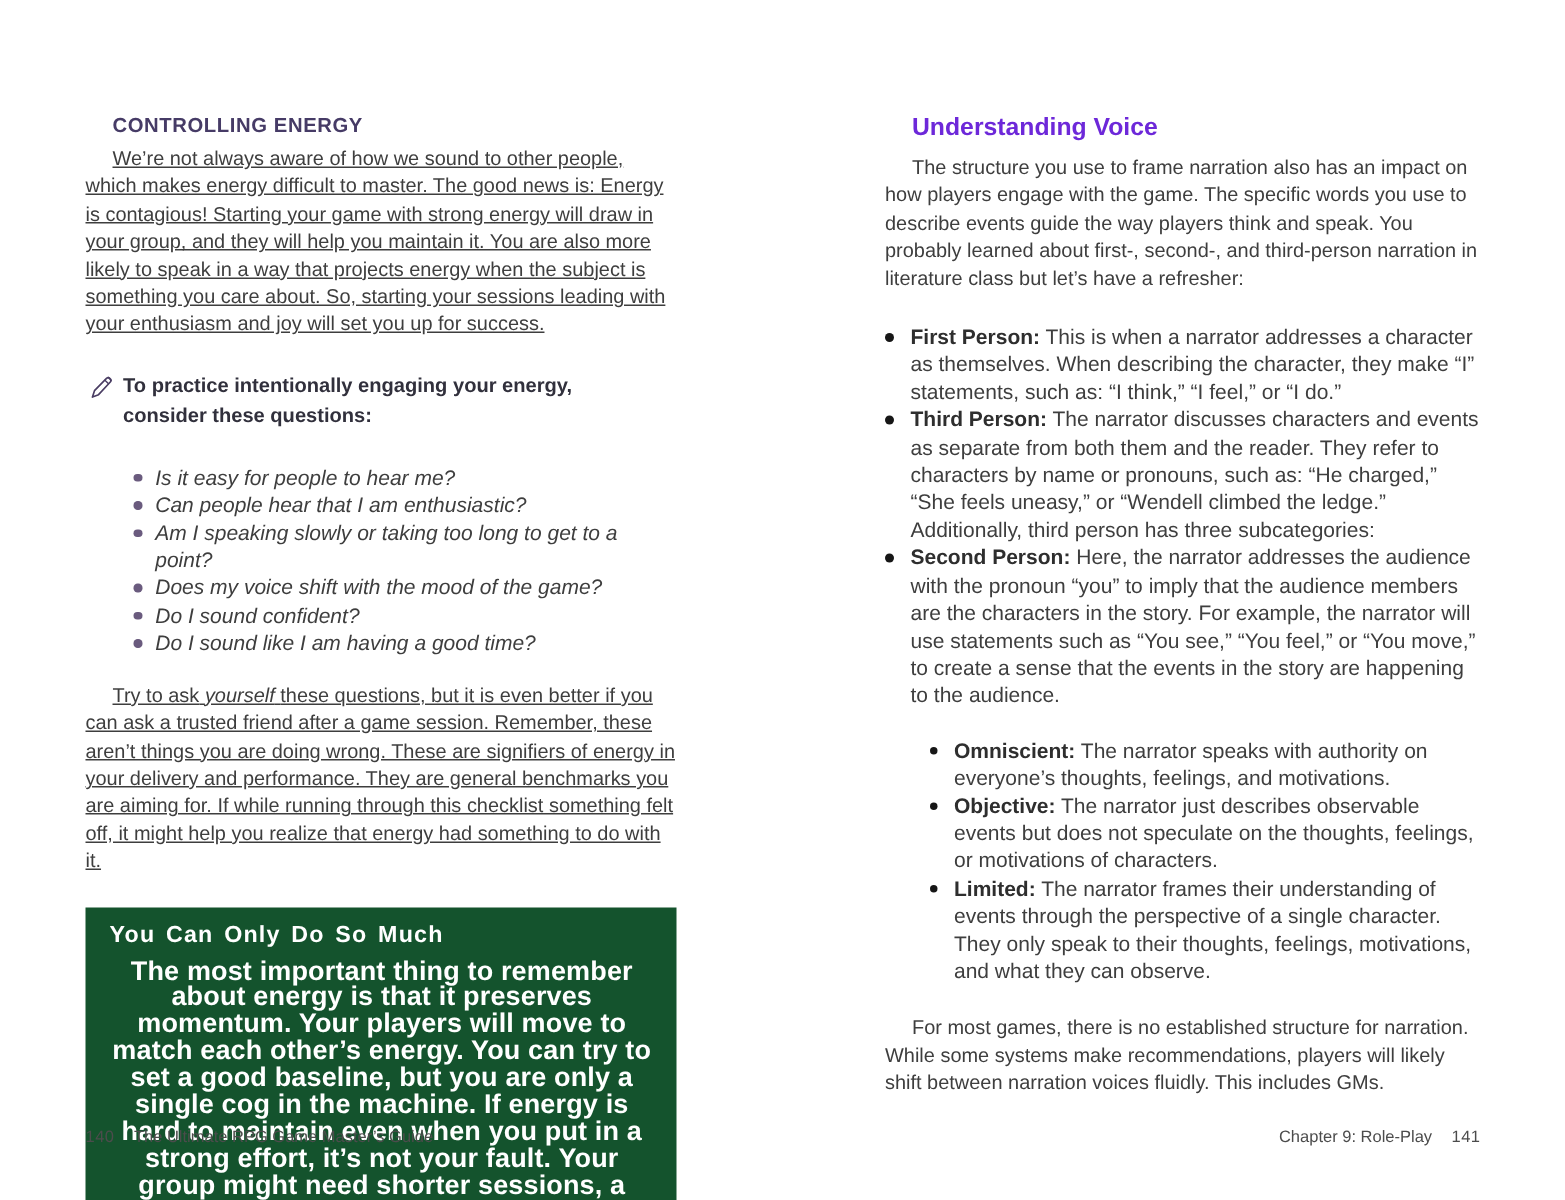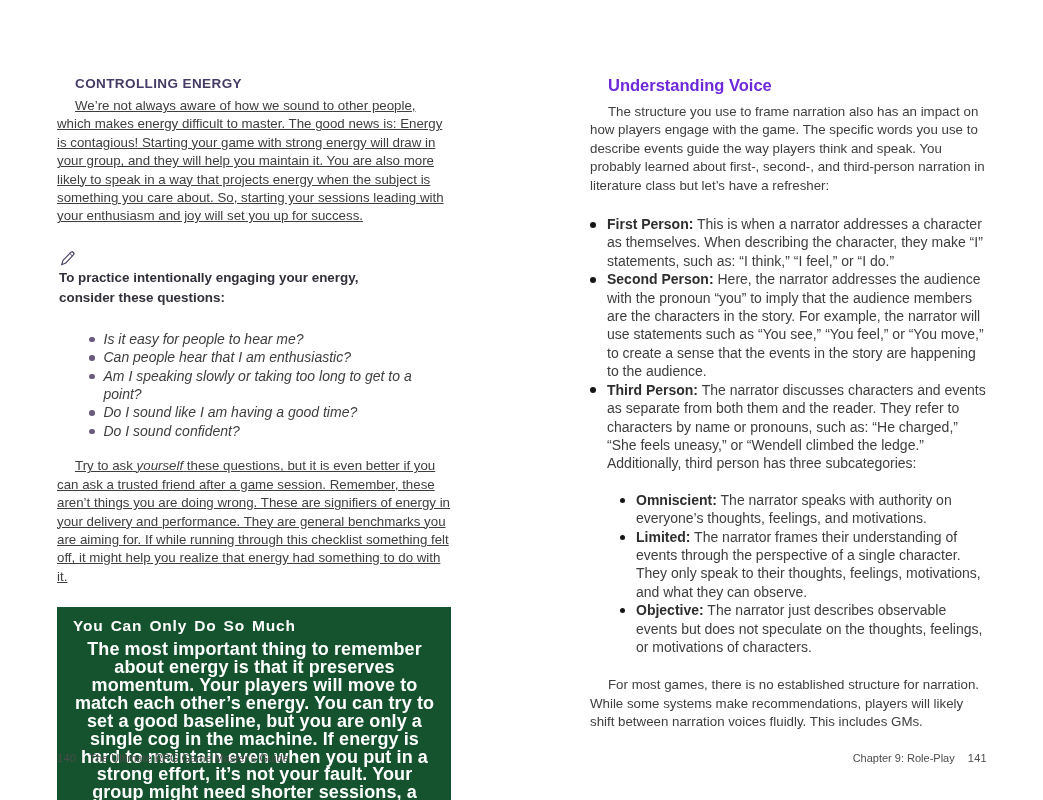--- a/index.html
+++ b/index.html
@@ -27,21 +27,21 @@
   .para {
     font-size:13.3px; line-height:18.4px; color:#3e3e3e;
     text-indent:18px;
   }
   .page-left  .para { margin-bottom:21px;text-decoration:underline; }
   .page-right .para { margin-bottom:20px; }
   .para.last { margin-bottom:0; }
   em { font-style:italic; }
 
   
-  .tip { display:flex; margin:1px 0 22px 2px;flex-direction:column; }
+  .tip { display:flex; margin:1px 0 22px 2px; }
   .tip-icon { flex:none; width:17px; height:20px; margin:1px 6px 0 0; }
   .tip-text {
     font-size:13.4px; line-height:20px; font-weight:bold; color:#31303c;
     max-width:312px;
   }
 
   
   ul { list-style:none; }
   li { display:flex; font-size:14px; line-height:18.4px; color:#3e3e3e; }
   .blt { flex:none; border-radius:50%; }
@@ -111,25 +111,29 @@
       <li>
           <span class="blt"></span>
           <span class="li-text">Can people hear that I am enthusiastic?</span>
         </li>
       <li>
           <span class="blt"></span>
           <span class="li-text">Am I speaking slowly or taking too long to get to a point?</span>
         </li>
       <li>
           <span class="blt"></span>
-          <span class="li-text">Do I sound like I am having a good time?</span>
+          <span class="li-text">Does my voice shift with the mood of the game?</span>
         </li>
       <li>
           <span class="blt"></span>
           <span class="li-text">Do I sound confident?</span>
+        </li>
+      <li>
+          <span class="blt"></span>
+          <span class="li-text">Do I sound like I am having a good time?</span>
         </li>
     </ul>
 
     <p class="para"><span>Try to ask</span> <em>yourself</em> <span>these questions, but it is even better if you can ask a trusted friend after a game session. Remember, these aren’t things you are doing wrong. These are signifiers of energy in your delivery and performance. They are general benchmarks you are aiming for. If while running through this checklist something felt off, it might help you realize that energy had something to do with it.</span></p>
 
     <aside class="callout">
       <h4>You Can Only Do So Much</h4>
       <p>The most important thing to remember about energy is that it preserves momentum. Your players will move to match each other’s energy. You can try to set a good baseline, but you are only a single cog in the machine. If energy is hard to maintain even when you put in a strong effort, it’s not your fault. Your group might need shorter sessions, a different format, or even a different game.</p>
     </aside>
   </section>
@@ -139,40 +143,40 @@
 
     <p class="para">The structure you use to frame narration also has an impact on how players engage with the game. The specific words you use to describe events guide the way players think and speak. You probably learned about first-, second-, and third-person narration in literature class but let’s have a refresher:</p>
 
     <ul class="plist">
       <li>
           <span class="blt"></span>
           <span class="li-text"><span class="b">First Person:</span> <span>This is when a narrator addresses a character as themselves. When describing the character, they make “I” statements, such as: “I think,” “I feel,” or “I do.”</span></span>
         </li>
       <li>
           <span class="blt"></span>
-          <span class="li-text"><span class="b">Second Person:</span> <span>Here, the narrator addresses the audience with the pronoun “you” to imply that the audience members are the characters in the story. For example, the narrator will use statements such as “You see,” “You feel,” or “You move,” to create a sense that the events in the story are happening to the audience.</span></span>
+          <span class="li-text"><span class="b">Third Person:</span> <span>The narrator discusses characters and events as separate from both them and the reader. They refer to characters by name or pronouns, such as: “He charged,” “She feels uneasy,” or “Wendell climbed the ledge.” Additionally, third person has three subcategories:</span></span>
         </li>
       <li>
           <span class="blt"></span>
-          <span class="li-text"><span class="b">Third Person:</span> <span>The narrator discusses characters and events as separate from both them and the reader. They refer to characters by name or pronouns, such as: “He charged,” “She feels uneasy,” or “Wendell climbed the ledge.” Additionally, third person has three subcategories:</span></span>
+          <span class="li-text"><span class="b">Second Person:</span> <span>Here, the narrator addresses the audience with the pronoun “you” to imply that the audience members are the characters in the story. For example, the narrator will use statements such as “You see,” “You feel,” or “You move,” to create a sense that the events in the story are happening to the audience.</span></span>
         </li>
     </ul>
 
     <ul class="sublist">
       <li>
           <span class="blt"></span>
           <span class="li-text"><span class="b">Omniscient:</span> <span>The narrator speaks with authority on everyone’s thoughts, feelings, and motivations.</span></span>
         </li>
       <li>
           <span class="blt"></span>
-          <span class="li-text"><span class="b">Limited:</span> <span>The narrator frames their understanding of events through the perspective of a single character. They only speak to their thoughts, feelings, motivations, and what they can observe.</span></span>
+          <span class="li-text"><span class="b">Objective:</span> <span>The narrator just describes observable events but does not speculate on the thoughts, feelings, or motivations of characters.</span></span>
         </li>
       <li>
           <span class="blt"></span>
-          <span class="li-text"><span class="b">Objective:</span> <span>The narrator just describes observable events but does not speculate on the thoughts, feelings, or motivations of characters.</span></span>
+          <span class="li-text"><span class="b">Limited:</span> <span>The narrator frames their understanding of events through the perspective of a single character. They only speak to their thoughts, feelings, motivations, and what they can observe.</span></span>
         </li>
     </ul>
 
     <p class="para last" style="margin-top:20px;">For most games, there is no established structure for narration. While some systems make recommendations, players will likely shift between narration voices fluidly. This includes GMs.</p>
   </section>
 
   <div class="footer footer-left">
     <span class="num">140</span>
     <span>The Ultimate RPG Game Master’s Guide</span>
   </div>

